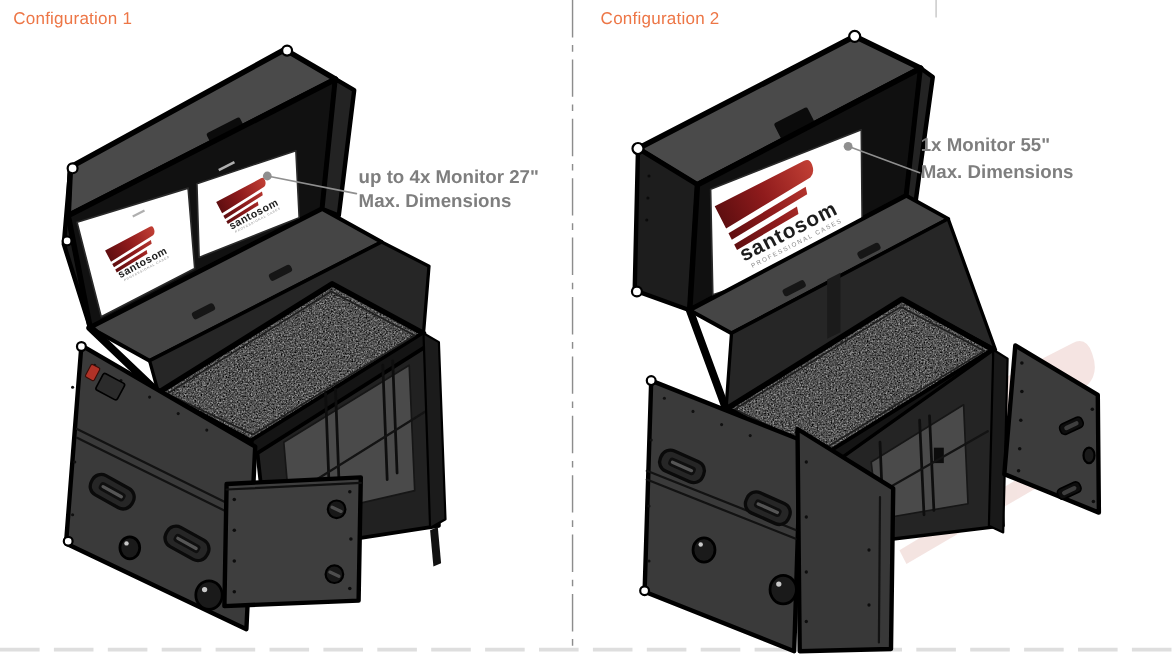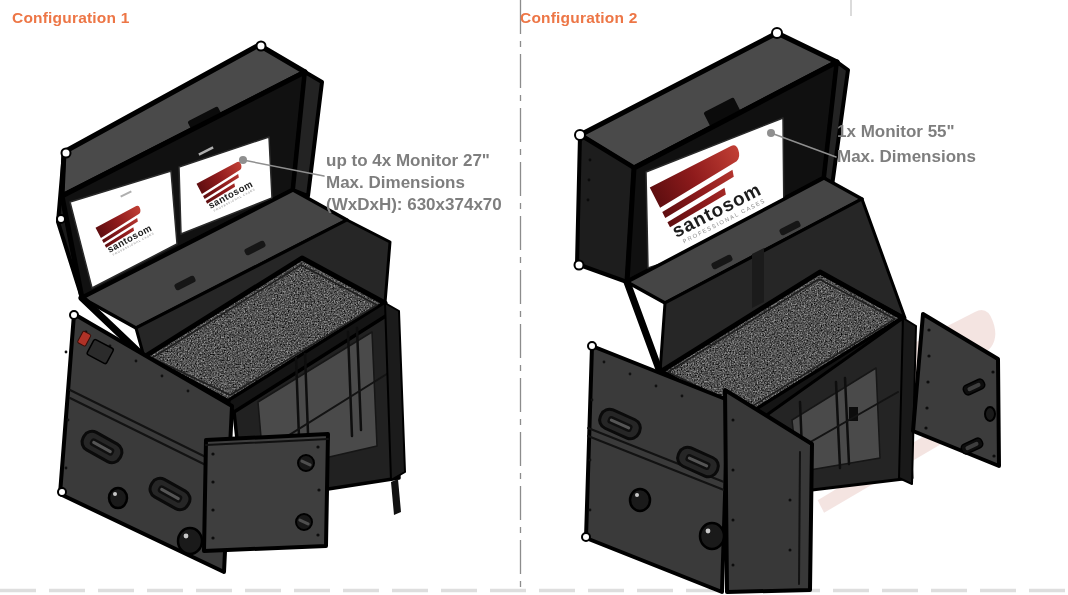--- a/index.html
+++ b/index.html
@@ -3,25 +3,25 @@
 <meta charset="utf-8">
 <style>
   html,body{margin:0;padding:0;}
   body{
     width:1068px;height:595px;position:relative;overflow:hidden;
     background:#ffffff;
     font-family:"Liberation Sans", sans-serif;
   }
   #scene{position:absolute;left:0;top:0;}
   .cfg-title{
-    position:absolute;top:9px;font-size:15.5px;font-weight:bold;
+    position:absolute;top:9px;font-size:15.5px;font-weight:normal;
     color:#ED7646;letter-spacing:0.2px;white-space:nowrap;
   }
   #title1{left:12px;}
-  #title2{left:520px;}
+  #title2{left:546px;}
   .annotation{
     position:absolute;font-size:17px;font-weight:bold;color:#7E7E7E;
     white-space:nowrap;
   }
   #ann1{left:326px;top:150px;line-height:22px;}
   #ann2{left:837px;top:119px;line-height:25px;}
   .annotation div{height:auto;}
   svg text.wordmark{
     font-family:"Liberation Sans", sans-serif;font-weight:bold;
     letter-spacing:1px;fill:#1c1c1c;
@@ -338,19 +338,18 @@
     </g>
   </g>
 </svg>
 
 <div class="cfg-title" id="title1">Configuration 1</div>
 <div class="cfg-title" id="title2">Configuration 2</div>
 
 <div class="annotation" id="ann1">
   <div>up to 4x Monitor 27"</div>
   <div>Max. Dimensions</div>
-  <div>(WxDxH): 630x374x70</div>
 </div>
 
 <div class="annotation" id="ann2">
   <div>1x Monitor 55"</div>
   <div>Max. Dimensions</div>
 </div>
 
 </body></html>

